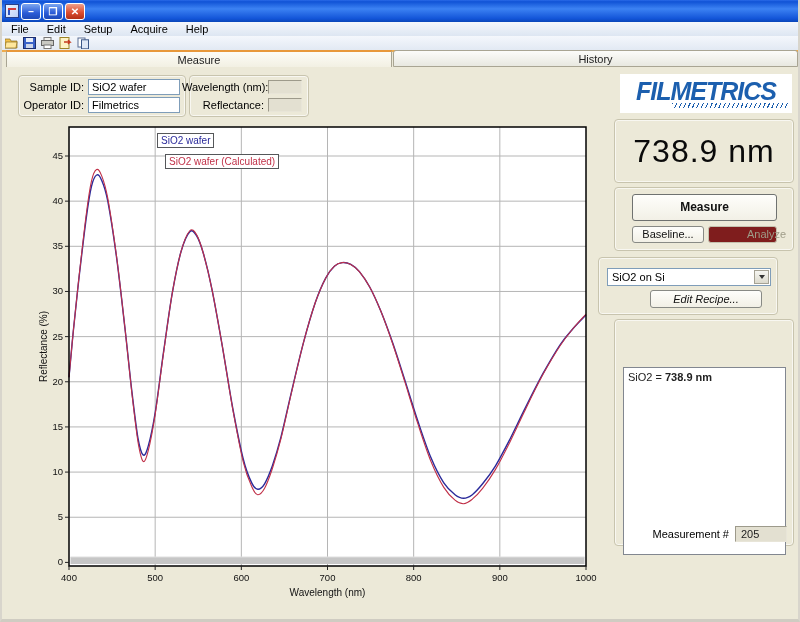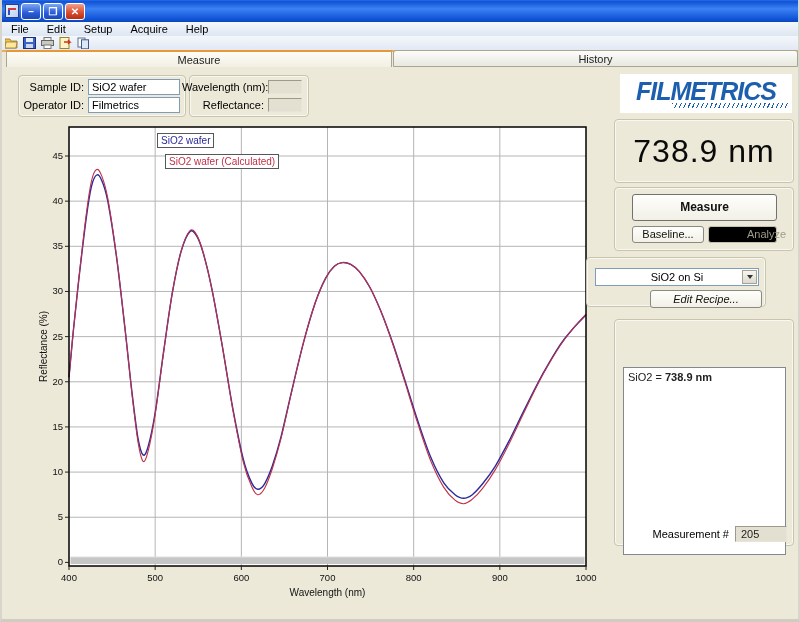--- a/index.html
+++ b/index.html
@@ -33,21 +33,21 @@
   .tab.inactive{background:linear-gradient(180deg,#fcfcfa,#e8e8e0);border:1px solid #a9a593;border-bottom:1px solid #a9a593;
     border-radius:3px 3px 0 0;}
   
   .gbox{position:absolute;border:1px solid #c8c4ae;border-radius:4px;box-shadow:inset 0 0 0 1px rgba(255,255,255,.65);}
   .lbl{position:absolute;font-size:11px;color:#000;white-space:nowrap;}
   .tinput{position:absolute;height:16px;background:#fff;border:1px solid #7f9db9;font-size:11px;padding:1px 3px;color:#000;}
   .greyval{position:absolute;height:14px;background:#e3e0d1;border:1px solid #9d9a8b;border-right-color:#e8e5d8;border-bottom-color:#e8e5d8;}
   .btn{position:absolute;background:linear-gradient(180deg,#fefefb,#f2f0e6);border:1px solid #888a85;border-radius:3px;
     font-size:11px;color:#111;text-align:center;}
   .btn.primary{font-weight:bold;font-size:12px;border-color:#6f7270;}
-  .btn.disabled{color:#9e9c88;background:#000000;border-color:#c4c1ae;padding-left:38px;}
+  .btn.disabled{color:#9e9c88;background:#7f1d1d;border-color:#c4c1ae;padding-left:38px;}
   
   #chart-wrap{position:absolute;left:35px;top:120px;width:565px;height:482px;}
   #chart-svg{position:absolute;left:0;top:0;}
   .legend{position:absolute;background:#fff;border:1px solid #55575a;font-size:10px;padding:0 3px;line-height:13px;white-space:nowrap;}
   
   .logo-box{position:absolute;left:618px;top:74px;width:172px;height:39px;background:#fff;display:flex;flex-direction:column;
     align-items:center;justify-content:center;}
   .logo-text{font-size:25px;font-weight:bold;font-style:italic;color:#1c5fae;letter-spacing:-1px;line-height:24px;}
   .logo-hatch{width:116px;height:5px;margin-left:48px;
     background:repeating-linear-gradient(115deg,#1c5fae 0 1px,transparent 1px 4px);}
@@ -199,21 +199,21 @@
   </div>
 
   <div class="gbox" style="left:612px;top:119px;width:180px;height:64px;"></div>
   <div class="readout">738.9 nm</div>
 
   <div class="gbox" style="left:612px;top:187px;width:180px;height:64px;"></div>
   <div class="btn primary" style="left:630px;top:194px;width:145px;height:27px;line-height:25px;">Measure</div>
   <div class="btn" style="left:630px;top:226px;width:72px;height:17px;line-height:15px;">Baseline...</div>
   <div class="btn disabled" style="left:706px;top:226px;width:69px;height:17px;line-height:15px;">Analyze</div>
 
-  <div class="gbox" style="left:584px;top:257px;width:180px;height:50px;text-align:center;">
+  <div class="gbox" style="left:596px;top:257px;width:180px;height:58px;">
     <div class="combo">
       <span>SiO2 on Si</span>
       <div class="combo-arrow"></div>
     </div>
   </div>
   <div class="btn" style="left:648px;top:290px;width:112px;height:18px;line-height:16px;font-style:italic;">Edit Recipe...</div>
 
   <div class="gbox" style="left:612px;top:319px;width:180px;height:227px;">
     <div class="results-box">
       <div><span>SiO2 = </span><b>738.9 nm</b></div>

